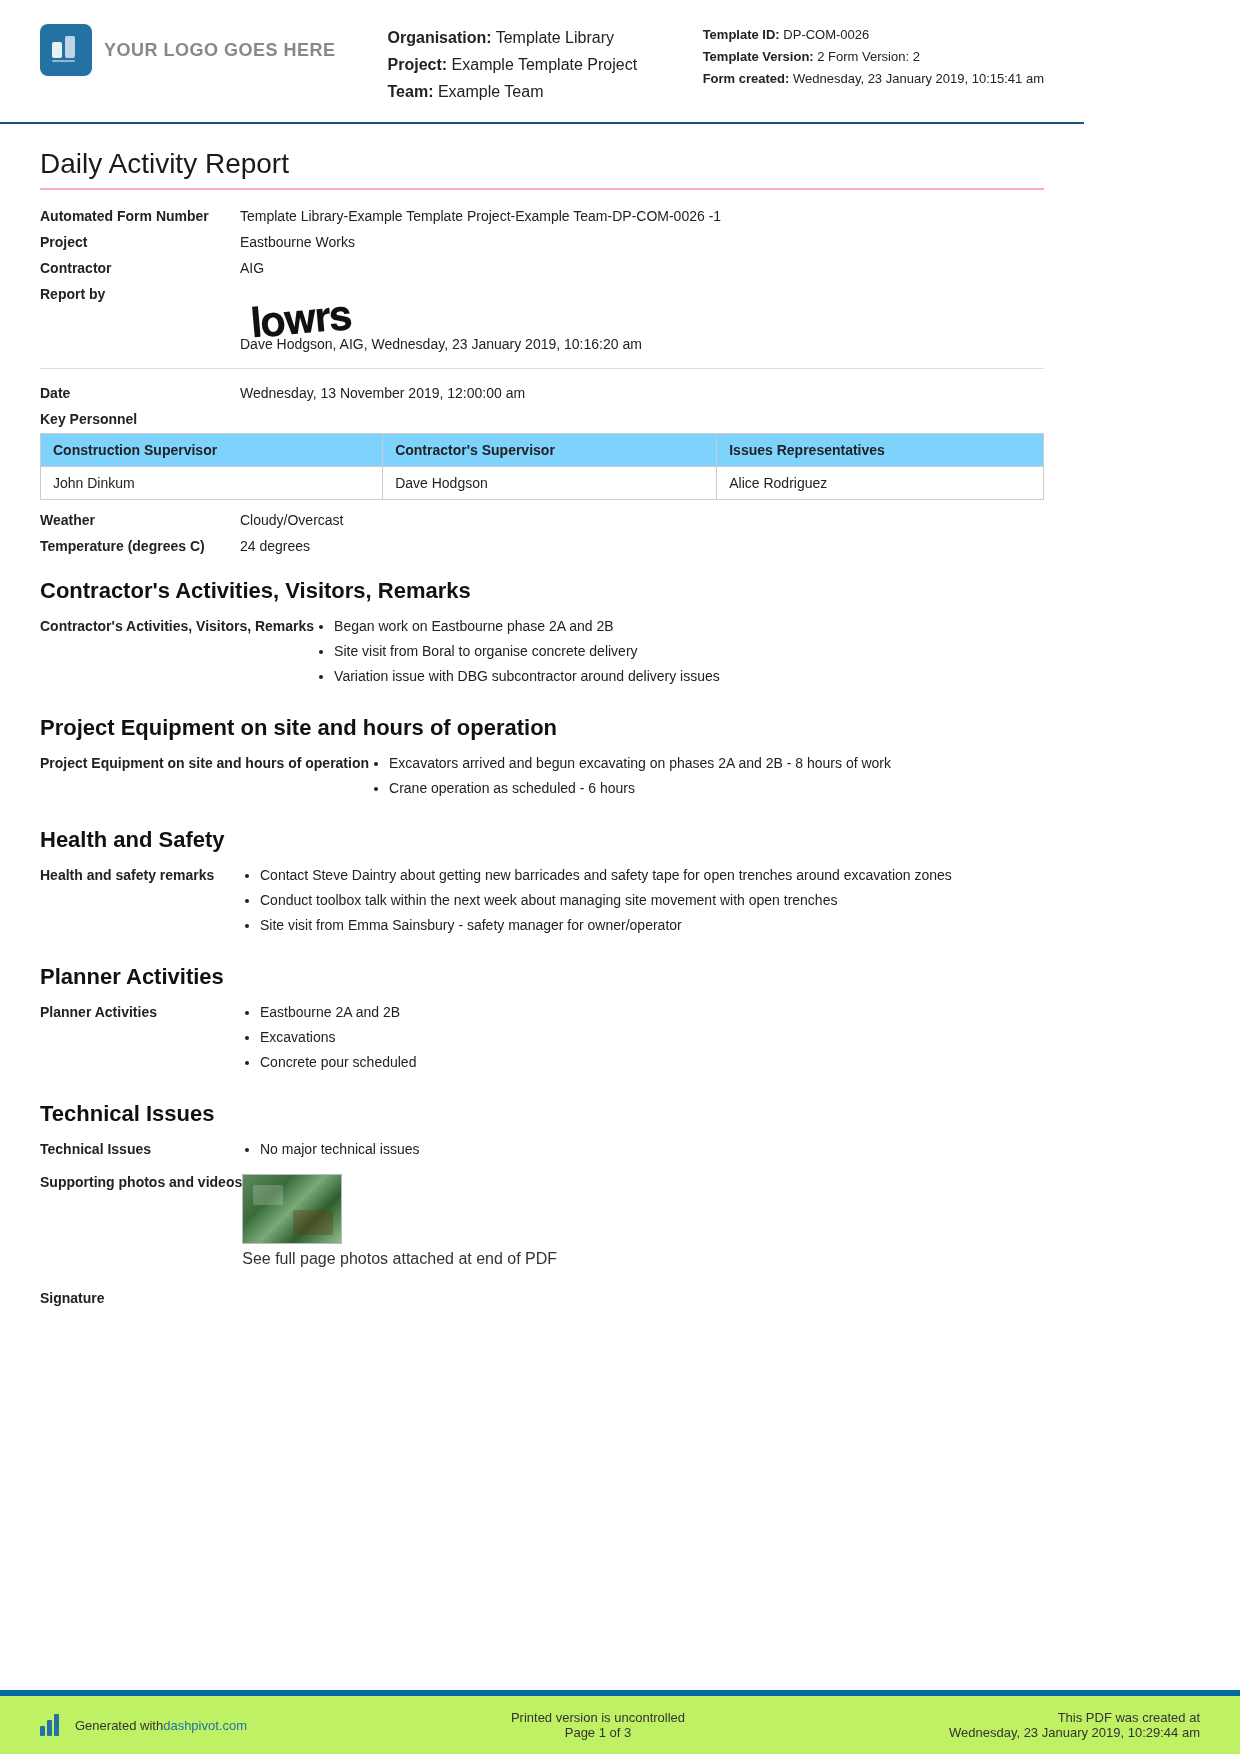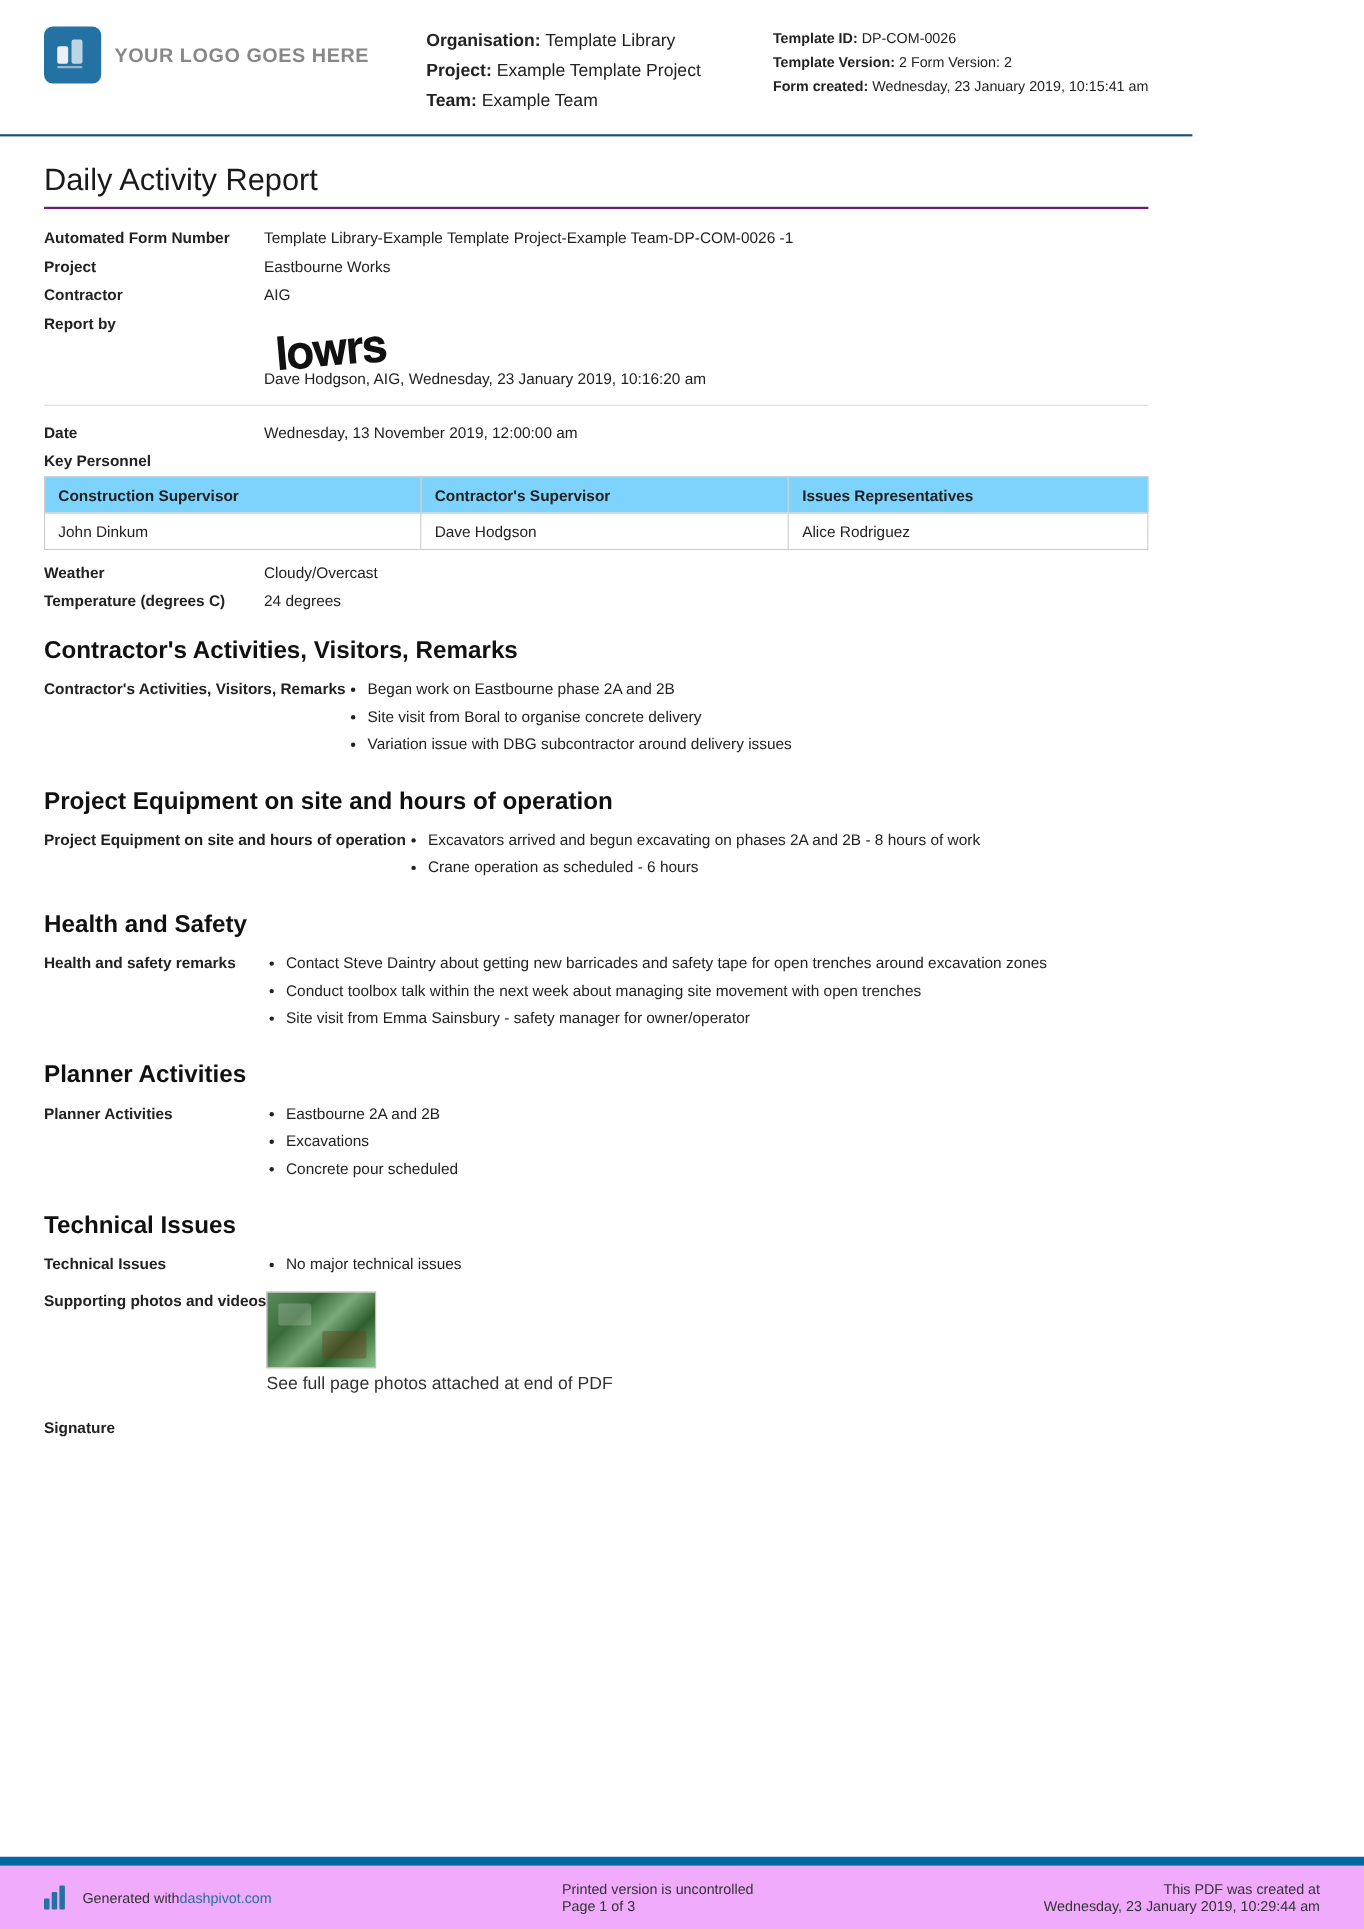--- a/index.html
+++ b/index.html
@@ -74,21 +74,21 @@
     }
     
     .content {
       padding: 24px 40px 80px 40px;
       flex: 1;
     }
     .report-title {
       font-size: 28px;
       font-weight: normal;
       color: #1a1a1a;
-      border-bottom: 2px solid #701a75;
+      border-bottom: 2px solid #f9a8d4;
       padding-bottom: 8px;
       margin-bottom: 18px;
     }
     .field-row {
       display: flex;
       margin-bottom: 10px;
       align-items: flex-start;
     }
     .field-label {
       font-weight: bold;
@@ -218,22 +218,22 @@
       background: rgba(100,60,20,0.4);
       border-radius: 2px;
     }
     .photo-caption {
       font-size: 16px;
       color: #333;
       margin-bottom: 12px;
     }
     
     .footer {
-      background: #f0abfc;
-      border-top: 8px solid #0369a1;
+      background: #bef264;
+      border-top: 6px solid #0369a1;
       padding: 14px 40px;
       display: flex;
       align-items: center;
       justify-content: space-between;
       position: absolute;
       bottom: 0;
       left: 0;
       right: 0;
     }
     .footer-left {
@@ -260,20 +260,21 @@
       margin-right: 2px;
       border-radius: 1px;
     }
     .footer-link {
       color: #2471a3;
       text-decoration: none;
     }
     .footer-center {
       font-size: 13px;
       color: #333;
+      text-align: center;
     }
     .footer-right {
       font-size: 13px;
       color: #333;
       text-align: right;
     }
     .divider {
       border: none;
       border-top: 1px solid #ddd;
       margin: 16px 0;

